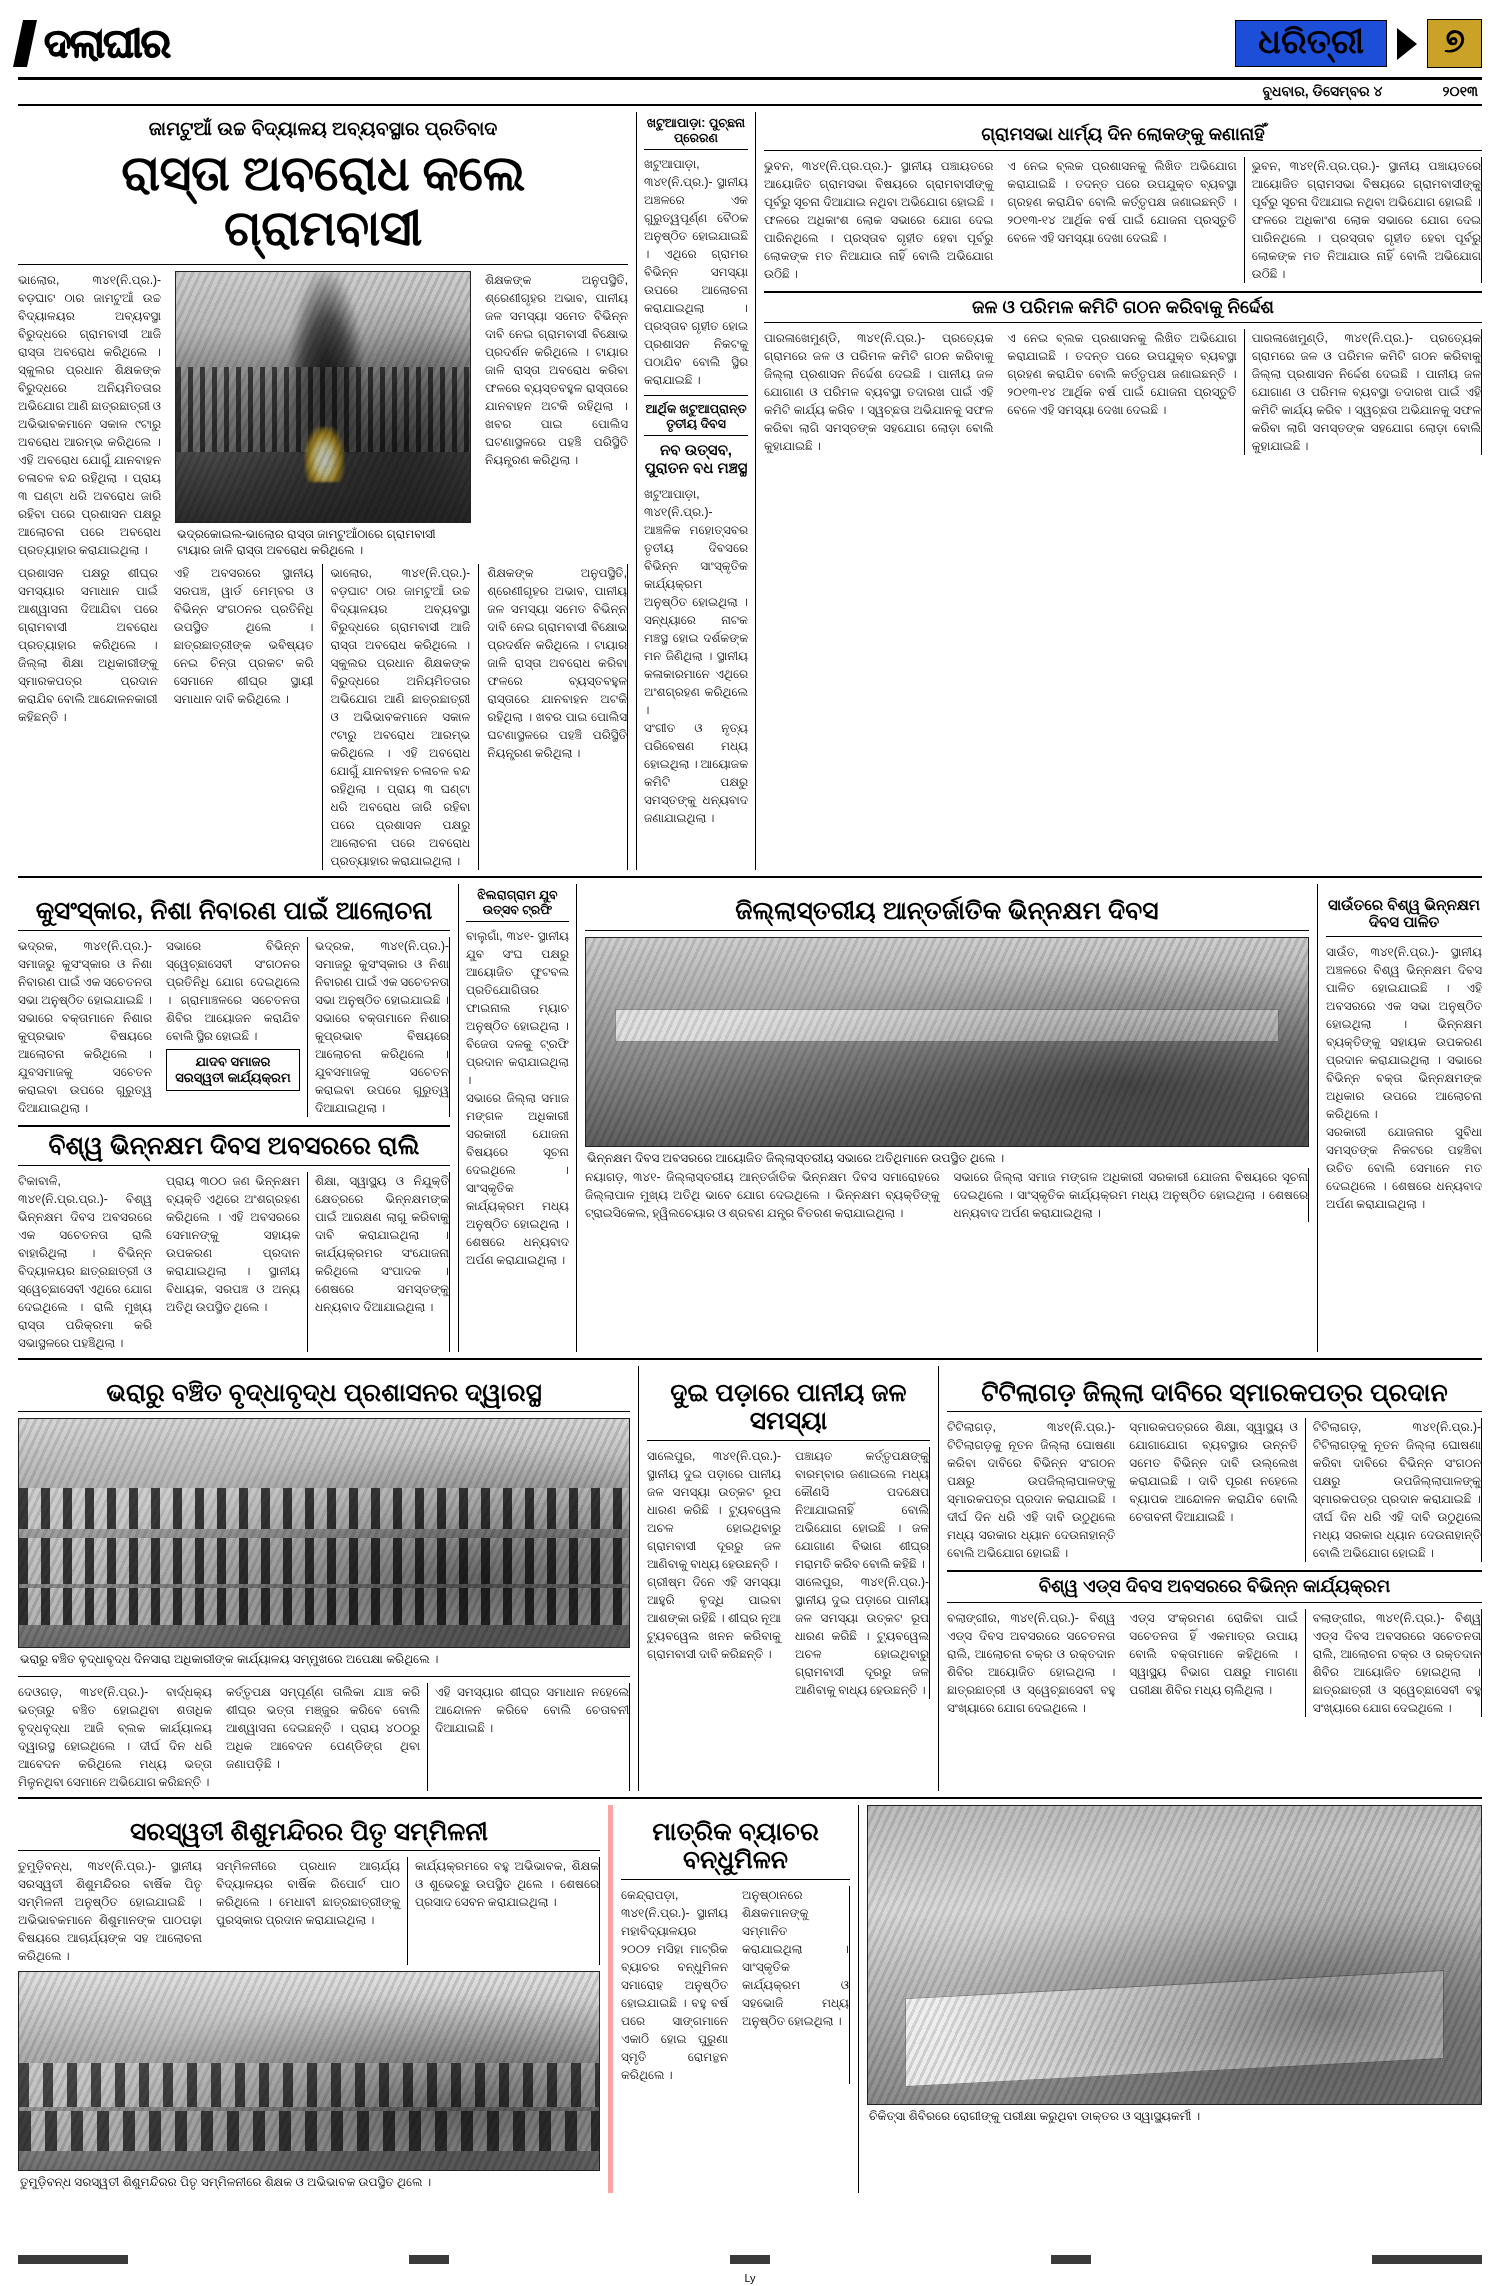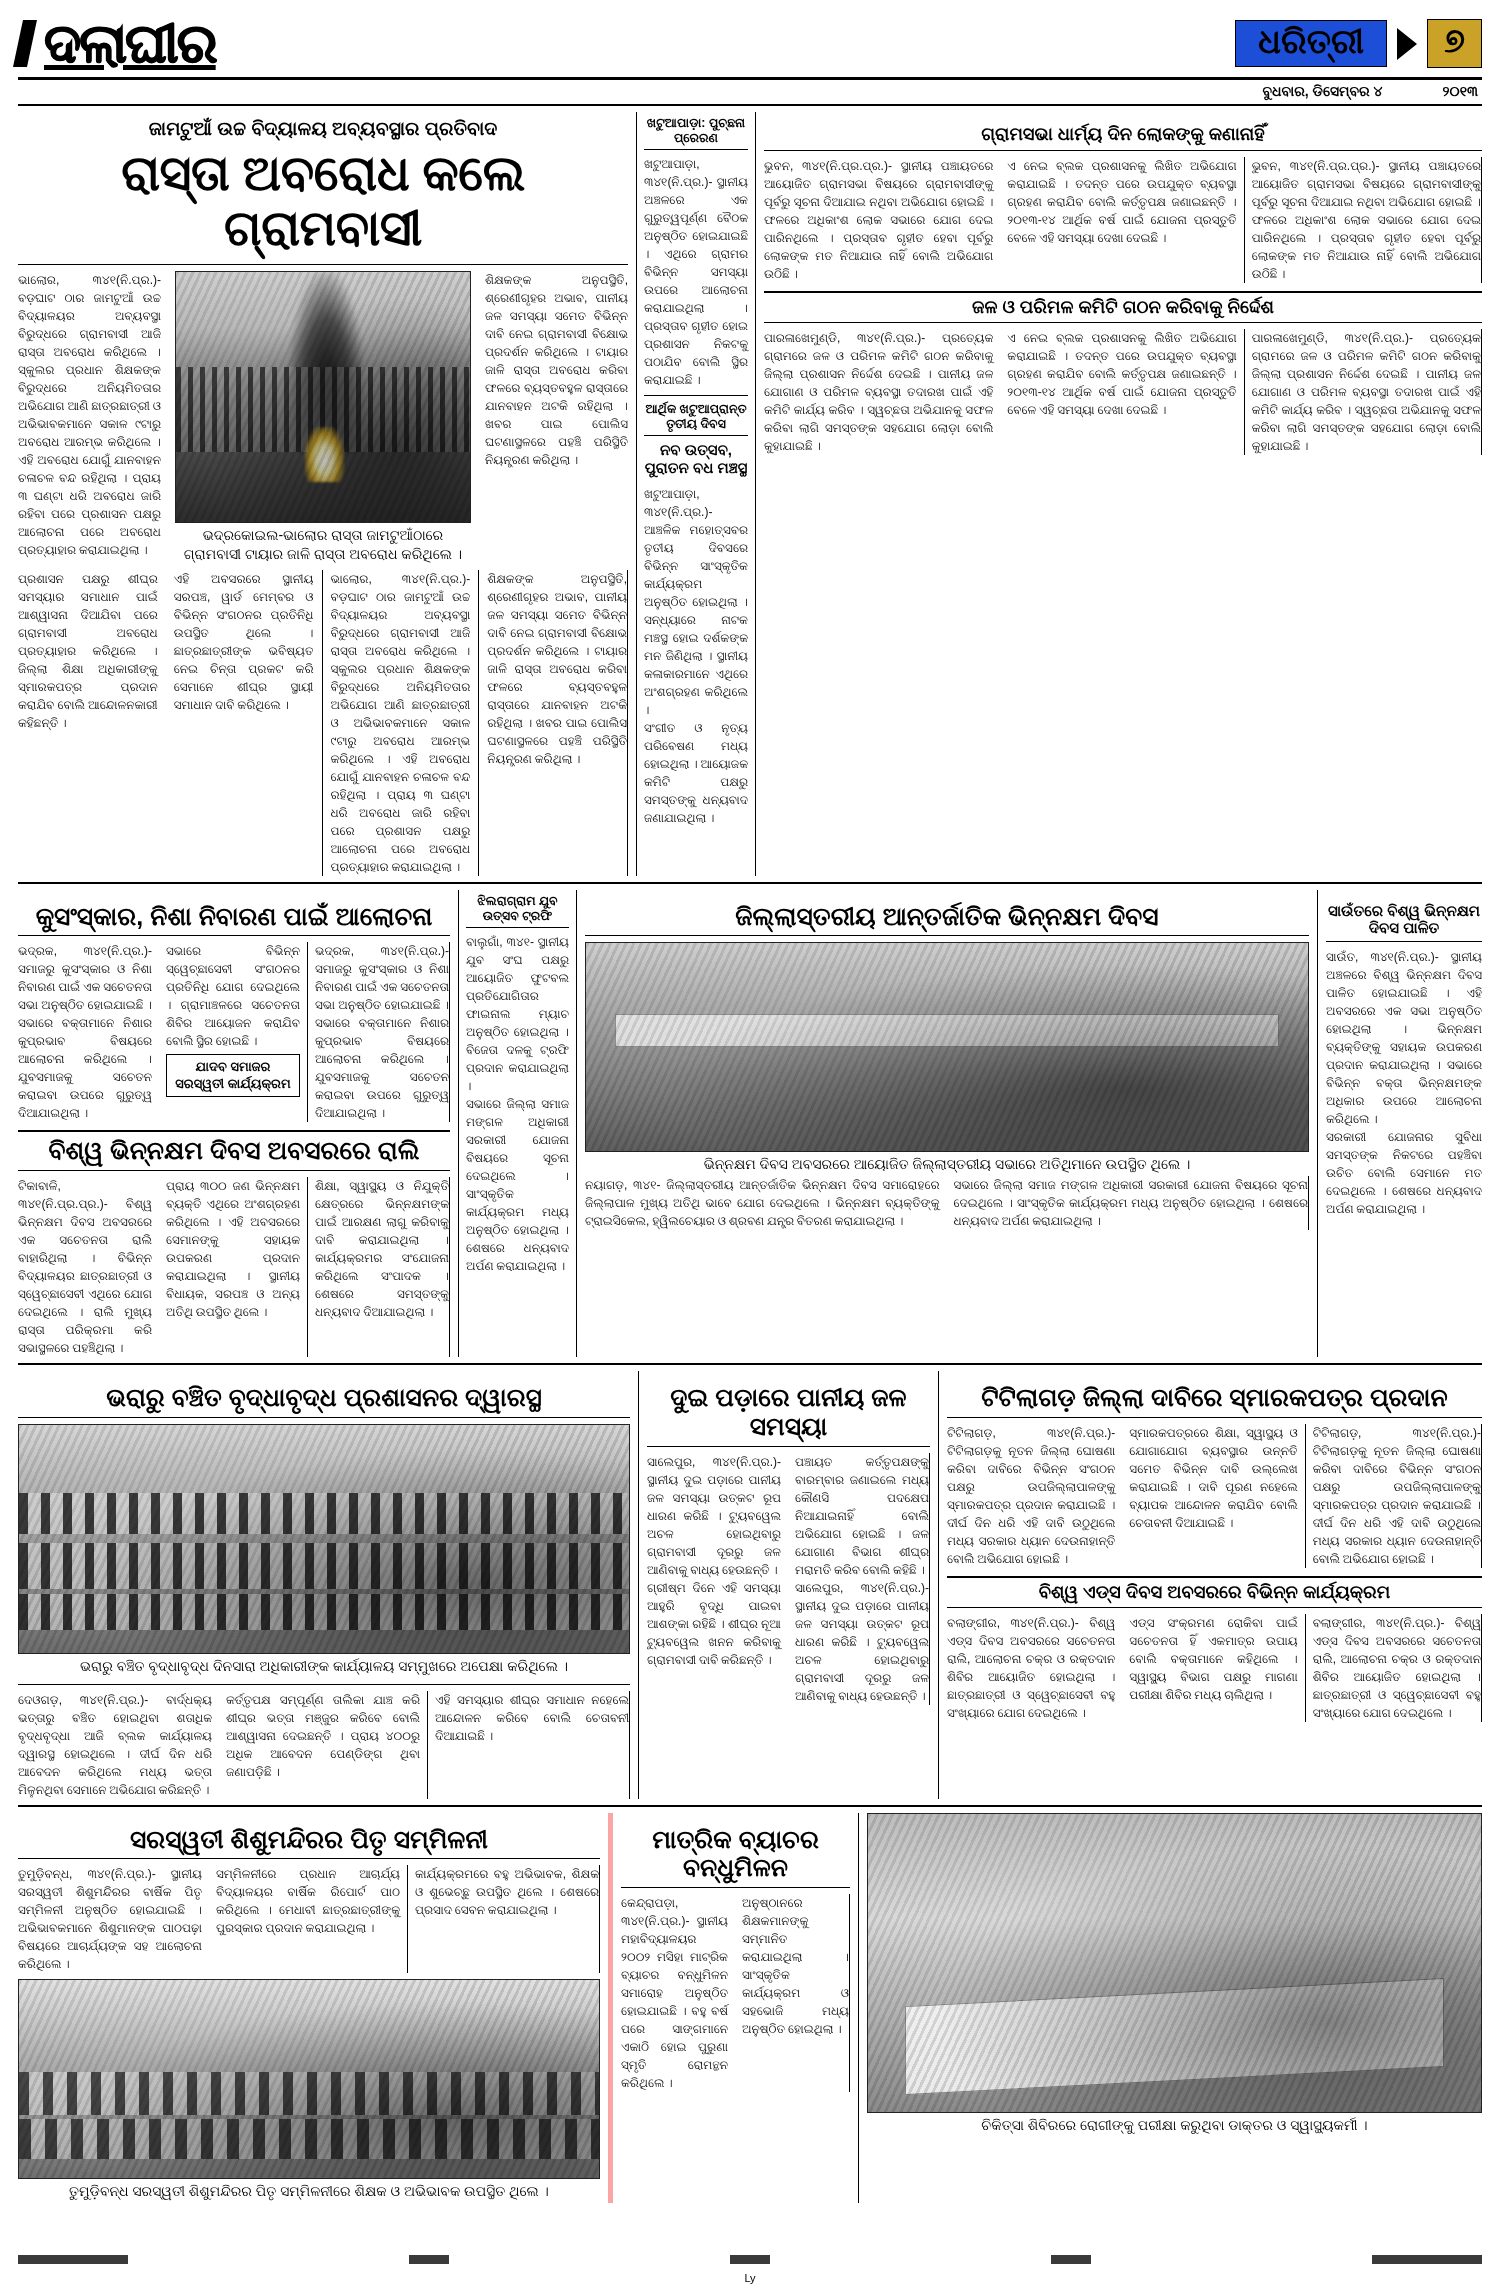--- a/index.html
+++ b/index.html
@@ -25,29 +25,28 @@
     display: flex;
     align-items: stretch;
     border-bottom: 3px solid #000;
     padding-bottom: 4px;
     height: 66px;
   }
   .masthead-logo {
     flex: 0 0 520px;
     display: flex;
     align-items: center;
-    font-size: 54px;
+    font-size: 40px;
     font-weight: bold;
     letter-spacing: -2px;
     font-family: "Liberation Serif", serif;
     -webkit-text-stroke: 1px #000;
     line-height: 1;
     padding-left: 26px;
     position: relative;
-    text-decoration: underline;
   }
   .masthead-logo::before {
     content: "";
     position: absolute;
     left: 0; top: 6px; bottom: 6px;
     width: 14px;
     background: #000;
     transform: skewX(-12deg);
   }
   .masthead-mid { flex: 1; }
@@ -136,22 +135,21 @@
     border-bottom: 1px solid #000;
     padding-bottom: 3px;
     margin: 4px 0 5px 0;
   }
   .sub-head.tiny { font-size: 12.5px; }
 
   .rule { border-top: 2px solid #000; margin: 6px 0; }
   .rule.thin { border-top: 1px solid #000; }
 
   .caption {
-    font-size: 14px;
-    text-align: center;
+    font-size: 12px;
     padding: 3px 2px 2px 2px;
     line-height: 1.35;
   }
 
   
   .photo {
     position: relative;
     background: #8e8e8e;
     overflow: hidden;
     border: 1px solid #222;

